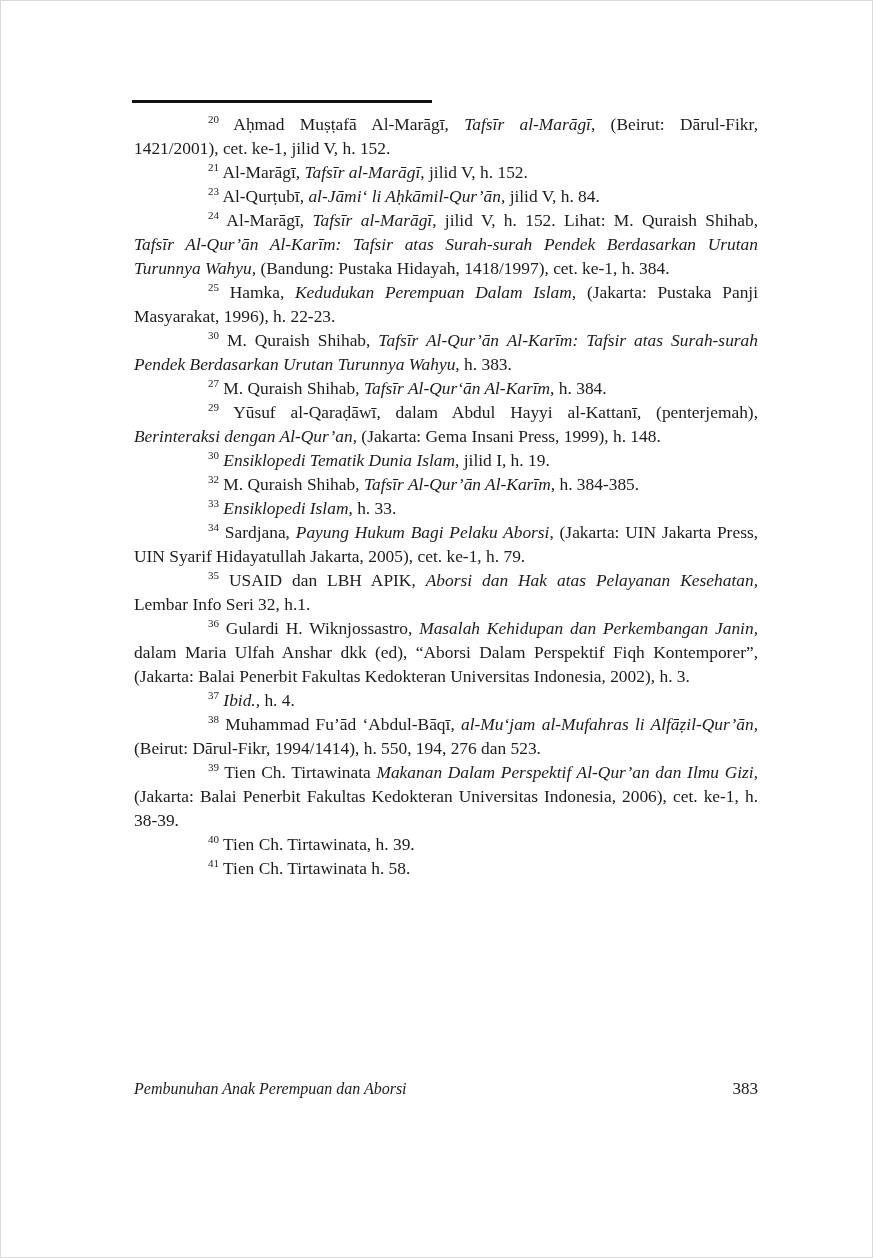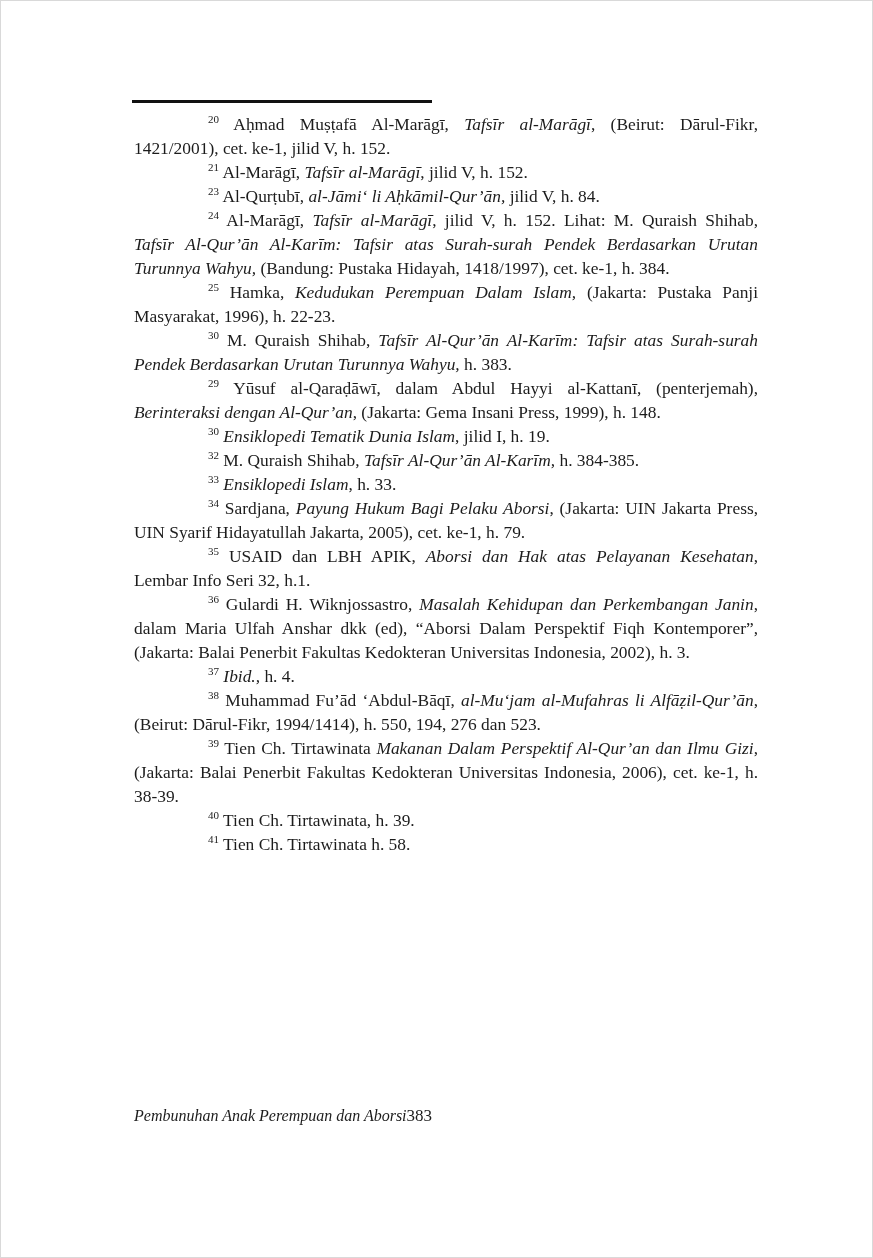--- a/index.html
+++ b/index.html
@@ -47,46 +47,47 @@
   }
   .footnote em {
     font-style: italic;
   }
   .footer {
     position: absolute;
     left: 133px;
     top: 1078px;
     width: 624px;
     display: flex;
+    justify-content: space-between;
     align-items: baseline;
   }
   .running-title {
     font-style: italic;
     font-size: 16px;
   }
   .page-number {
     font-style: normal;
     font-size: 17px;
-    margin-top: 27px;
   }
 </style>
 </head>
 <body>
 
 <div class="page">
 
   <div class="footnote-separator"></div>
 
   <div class="footnotes">
       <p class="footnote"><sup>20</sup><span> Aḥmad Muṣṭafā Al-Marāgī, </span><em>Tafsīr al-Marāgī</em><span>, (Beirut: Dārul-Fikr, 1421/2001), cet. ke-1, jilid V, h. 152.</span></p>
       <p class="footnote"><sup>21</sup><span> Al-Marāgī, </span><em>Tafsīr al-Marāgī</em><span>, jilid V, h. 152.</span></p>
       <p class="footnote"><sup>23</sup><span> Al-Qurṭubī, </span><em>al-Jāmi‘ li Aḥkāmil-Qur’ān,</em><span> jilid V, h. 84.</span></p>
       <p class="footnote"><sup>24</sup><span> Al-Marāgī, </span><em>Tafsīr al-Marāgī</em><span>, jilid V, h. 152. Lihat: M. Quraish Shihab, </span><em>Tafsīr Al-Qur’ān Al-Karīm: Tafsir atas Surah-surah Pendek Berdasarkan Urutan Turunnya Wahyu,</em><span> (Bandung: Pustaka Hidayah, 1418/1997), cet. ke-1, h. 384.</span></p>
       <p class="footnote"><sup>25</sup><span> Hamka, </span><em>Kedudukan Perempuan Dalam Islam,</em><span> (Jakarta: Pustaka Panji Masyarakat, 1996), h. 22-23.</span></p>
       <p class="footnote"><sup>30</sup><span> M. Quraish Shihab, </span><em>Tafsīr Al-Qur’ān Al-Karīm: Tafsir atas Surah-surah Pendek Berdasarkan Urutan Turunnya Wahyu,</em><span> h. 383.</span></p>
+      <p class="footnote"><sup>27</sup><span> M. Quraish Shihab, </span><em>Tafsīr Al-Qur‘ān Al-Karīm,</em><span> h. 384.</span></p>
       <p class="footnote"><sup>29</sup><span> Yūsuf al-Qaraḍāwī, dalam Abdul Hayyi al-Kattanī, (penterjemah), </span><em>Berinteraksi dengan Al-Qur’an</em><span>, (Jakarta: Gema Insani Press, 1999), h. 148.</span></p>
       <p class="footnote"><sup>30</sup><span> </span><em>Ensiklopedi Tematik Dunia Islam</em><span>, jilid I, h. 19.</span></p>
       <p class="footnote"><sup>32</sup><span> M. Quraish Shihab, </span><em>Tafsīr Al-Qur’ān Al-Karīm,</em><span> h. 384-385.</span></p>
       <p class="footnote"><sup>33</sup><span> </span><em>Ensiklopedi Islam</em><span>, h. 33.</span></p>
       <p class="footnote"><sup>34</sup><span> Sardjana, </span><em>Payung Hukum Bagi Pelaku Aborsi</em><span>, (Jakarta: UIN Jakarta Press, UIN Syarif Hidayatullah Jakarta, 2005), cet. ke-1, h. 79.</span></p>
       <p class="footnote"><sup>35</sup><span> USAID dan LBH APIK, </span><em>Aborsi dan Hak atas Pelayanan Kesehatan</em><span>, Lembar Info Seri 32, h.1.</span></p>
       <p class="footnote"><sup>36</sup><span> Gulardi H. Wiknjossastro, </span><em>Masalah Kehidupan dan Perkembangan Janin</em><span>, dalam Maria Ulfah Anshar dkk (ed), “Aborsi Dalam Perspektif Fiqh Kontemporer”, (Jakarta: Balai Penerbit Fakultas Kedokteran Universitas Indonesia, 2002), h. 3.</span></p>
       <p class="footnote"><sup>37</sup><span> </span><em>Ibid.,</em><span> h. 4.</span></p>
       <p class="footnote"><sup>38</sup><span> Muhammad Fu’ād ‘Abdul-Bāqī, </span><em>al-Mu‘jam al-Mufahras li Alfāẓil-Qur’ān</em><span>, (Beirut: Dārul-Fikr, 1994/1414), h. 550, 194, 276 dan 523.</span></p>
       <p class="footnote"><sup>39</sup><span> Tien Ch. Tirtawinata </span><em>Makanan Dalam Perspektif Al-Qur’an dan Ilmu Gizi</em><span>, (Jakarta: Balai Penerbit Fakultas Kedokteran Universitas Indonesia, 2006), cet. ke-1, h. 38-39.</span></p>

